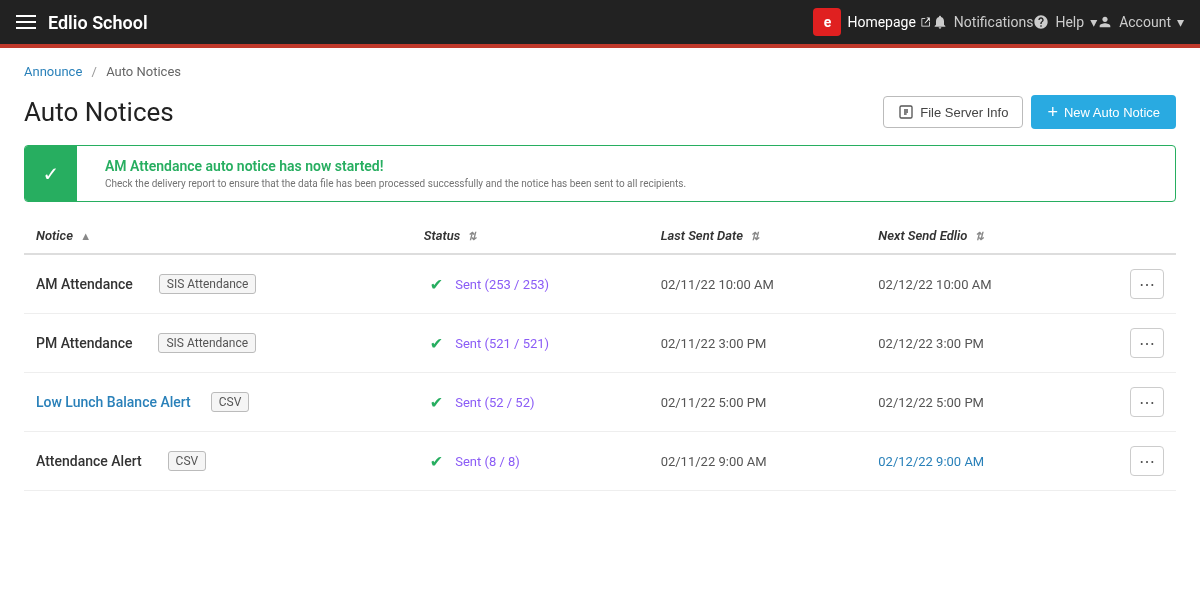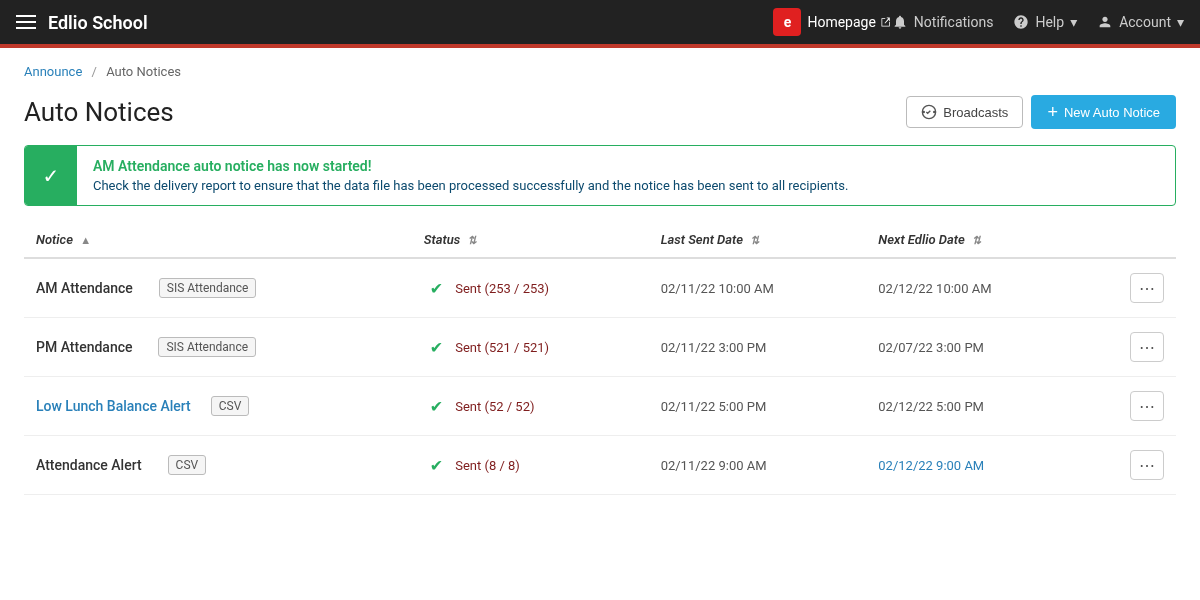--- a/index.html
+++ b/index.html
@@ -18,21 +18,21 @@
     .hamburger { display: flex; flex-direction: column; gap: 4px; cursor: pointer; }
     .hamburger span { display: block; width: 20px; height: 2px; background: #fff; }
     .school-name { font-size: 18px; font-weight: 600; color: #fff; text-align: right; }
     .topnav-center { display: flex; align-items: center; gap: 6px; }
     .edlio-logo {
       width: 28px; height: 28px; background: #e02020; border-radius: 4px;
       display: flex; align-items: center; justify-content: center;
       font-weight: bold; color: #fff; font-size: 14px;
     }
     .homepage-link { color: #fff; font-size: 14px; display: flex; align-items: center; gap: 4px; text-decoration: none; }
-    .topnav-right { display: flex; align-items: center; gap: 20px; margin-left: auto; justify-content: flex-end; }
+    .topnav-right { display: flex; align-items: center; margin-left: auto; justify-content: flex-end; }
     .nav-item { color: #ccc; font-size: 14px; display: flex; align-items: center; gap: 6px; cursor: pointer; }
     .nav-item svg { width: 16px; height: 16px; fill: #ccc; }
     .red-bar { height: 4px; background: #c0392b; }
 
     
     .breadcrumb { padding: 16px 24px 8px; font-size: 13px; color: #666; }
     .breadcrumb a { color: #2980b9; text-decoration: none; }
     .breadcrumb-sep { margin: 0 6px; color: #999; }
 
     
@@ -63,44 +63,44 @@
       background: #27ae60;
       width: 52px;
       min-width: 52px;
       display: flex;
       align-items: center;
       justify-content: center;
       align-self: stretch;
       color: #fff;
       font-size: 20px;
     }
-    .alert-content { padding: 12px 16px; }
+    .alert-content { padding: 12px 16px; margin-left: 12px; }
     .alert-title { color: #27ae60; font-weight: 600; font-size: 14px; margin-bottom: 4px; }
-    .alert-desc { color: #0c4a6e; font-size: 13px; }
+    .alert-desc { color: #737373; font-size: 10px; }
 
     
     .table-wrap { padding: 0 24px; }
     table { width: 100%; border-collapse: collapse; }
     thead tr { border-bottom: 2px solid #ddd; font-style: italic; }
     th {
       text-align: left; padding: 10px 12px; font-size: 13px;
       font-weight: 600; color: #333; white-space: nowrap;
     }
     th .sort-icon { display: inline-block; margin-left: 4px; color: #888; font-size: 11px; }
     tbody tr { border-bottom: 1px solid #eee; }
     td { padding: 14px 12px; font-size: 14px; vertical-align: middle; }
     .notice-name { color: #333; font-weight: 500; margin-right: 6px; }
     .notice-link { color: #2980b9; font-weight: 500; text-decoration: none; }
     .badge {
       display: inline-block; padding: 2px 7px;
       border: 1px solid #bbb; border-radius: 3px;
       font-size: 12px; color: #555; background: #f5f5f5;
     }
     .check-icon { color: #27ae60; font-size: 16px; margin: 0 6px; }
-    .sent-text { color: #7f1d1d; font-size: 13px; }
+    .sent-text { color: #8b5cf6; font-size: 13px; }
     .date-text { color: #555; font-size: 13px; }
     .blue-date { color: #2980b9; font-size: 13px; }
     .menu-btn {
       border: 1px solid #ccc; background: #fff; border-radius: 4px;
       width: 34px; height: 30px; cursor: pointer; font-size: 16px; color: #555;
       display: flex; align-items: center; justify-content: center;
     }
     .notice-cell { display: flex; align-items: center; flex-wrap: wrap; gap: 20px; }
     .action-cell { display: flex; justify-content: flex-end; }
   </style>
@@ -154,26 +154,24 @@
   <a href="#">Announce</a>
   <span class="breadcrumb-sep">/</span>
   <span>Auto Notices</span>
 </div>
 
 <div class="page-header">
   <h1 class="page-title">Auto Notices</h1>
   <div class="toolbar">
     <button class="btn-outline">
       <svg width="16" height="16" viewBox="0 0 24 24" fill="none" stroke="#555" stroke-width="2">
-          <path d="M12 2a10 10 0 1 0 0 20A10 10 0 0 0 12 2z"></path>
-          <path d="M8 12l2 2 4-4"></path>
-          <circle cx="4" cy="12" r="1"></circle>
-          <circle cx="20" cy="12" r="1"></circle>
-        </svg>
-      <span>Broadcasts</span>
+          <rect x="3" y="3" width="18" height="18" rx="2"></rect>
+          <path d="M9 9h6M9 12h6M9 15h4"></path>
+        </svg>
+      <span>File Server Info</span>
     </button>
     <button class="btn-primary">
       <span style="font-size:18px; line-height:1;">+</span>
       <span>New Auto Notice</span>
     </button>
   </div>
 </div>
 
 <div class="alert-banner">
   <div class="alert-check">✓</div>
@@ -193,21 +191,21 @@
         </th>
         <th>
           <span>Status</span>
           <span class="sort-icon">⇅</span>
         </th>
         <th>
           <span>Last Sent Date</span>
           <span class="sort-icon">⇅</span>
         </th>
         <th>
-          <span>Next Edlio Date</span>
+          <span>Next Send Edlio</span>
           <span class="sort-icon">⇅</span>
         </th>
         <th></th>
       </tr>
     </thead>
     <tbody id="table-body">
     <tr>
           <td>
             <div class="notice-cell">
               <span class="notice-name">AM Attendance</span>
@@ -235,21 +233,21 @@
               <span class="badge">SIS Attendance</span>
             </div>
           </td>
           <td>
             <div style="display: flex; align-items: center; gap: 6px;">
               <span class="check-icon">✔</span>
               <span class="sent-text">Sent (521 / 521)</span>
             </div>
           </td>
           <td><span class="date-text">02/11/22 3:00 PM</span></td>
-          <td><span class="date-text">02/07/22 3:00 PM</span></td>
+          <td><span class="date-text">02/12/22 3:00 PM</span></td>
           <td>
             <div class="action-cell">
               <button class="menu-btn">⋯</button>
             </div>
           </td>
         </tr>
         <tr>
           <td>
             <div class="notice-cell">
               <a class="notice-link" href="#">Low Lunch Balance Alert</a>

